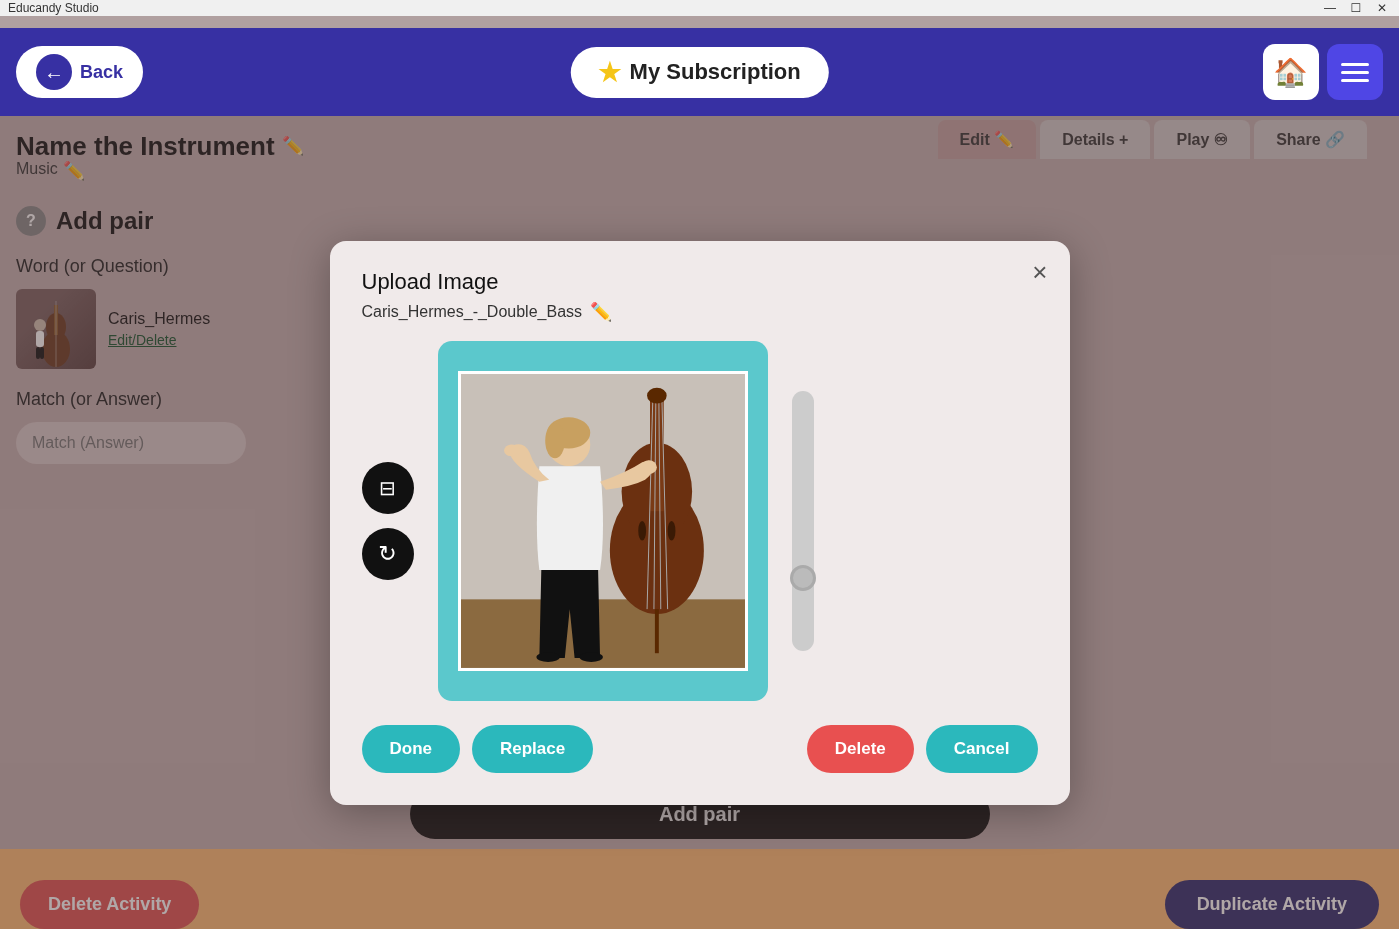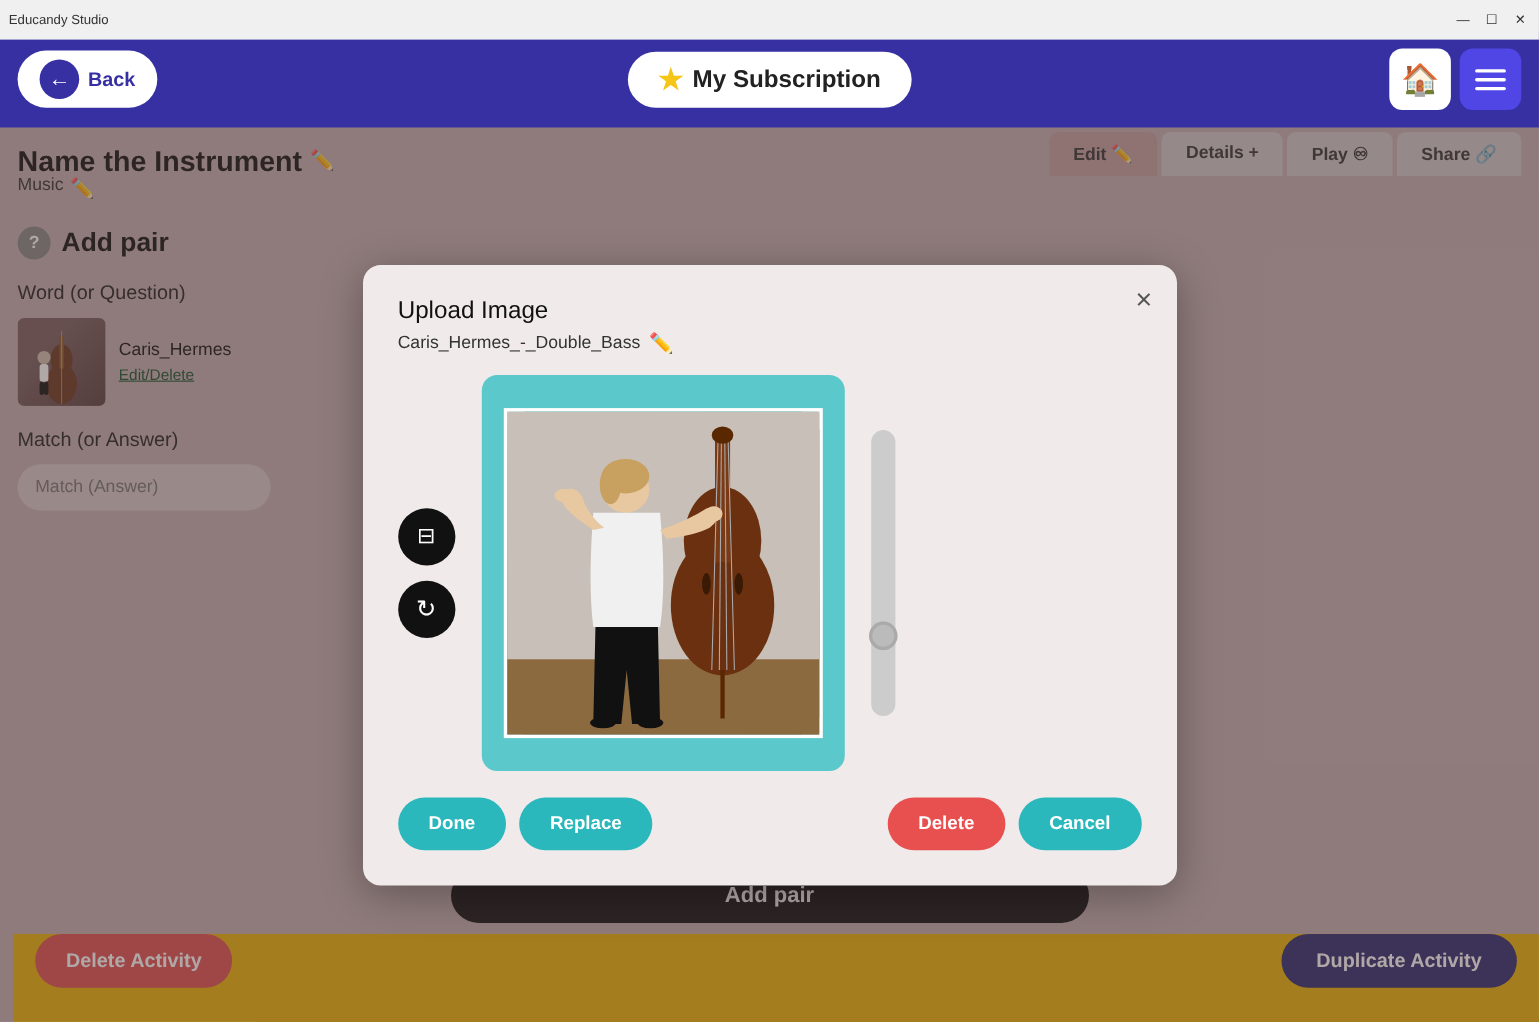--- a/index.html
+++ b/index.html
@@ -9,21 +9,21 @@
       height: 929px;
       overflow: hidden;
       background: #b0a0a0;
       position: relative;
     }
 
     
     .title-bar {
       position: absolute;
       top: 0; left: 0; right: 0;
-      height: 36px;
+      height: 16px;
       background: #f0f0f0;
       display: flex;
       align-items: center;
       padding: 0 8px;
       font-size: 12px;
       color: #333;
       z-index: 10;
     }
     .title-bar-controls {
       margin-left: auto;
@@ -125,21 +125,21 @@
     
     .content-area {
       position: absolute;
       top: 116px; left: 0; right: 0; bottom: 0;
       background: #c4b0b0;
     }
 
     
     .activity-header {
       position: absolute;
-      top: 0; left: 0; right: 0;
+      top: 0; left: 0; right: 16px;
       height: 60px;
       background: #c4b0b0;
       display: flex;
       align-items: center;
       padding: 0 16px;
     }
     .activity-title {
       font-size: 26px;
       font-weight: bold;
       color: #111;
@@ -271,25 +271,24 @@
       font-size: 20px;
       font-weight: bold;
       cursor: pointer;
     }
 
     
     .bottom-bar {
       position: absolute;
       bottom: 0; left: 0; right: 0;
       height: 80px;
-      background: #eab308;
-      display: flex;
-      align-items: flex-start;
+      background: #fdba74;
+      display: flex;
+      align-items: flex-end;
       padding: 0 20px;
-      margin-left: 12px;
     }
     .delete-activity-btn {
       background: #e05050;
       color: white;
       border: none;
       border-radius: 50px;
       padding: 14px 28px;
       font-size: 18px;
       font-weight: bold;
       cursor: pointer;

